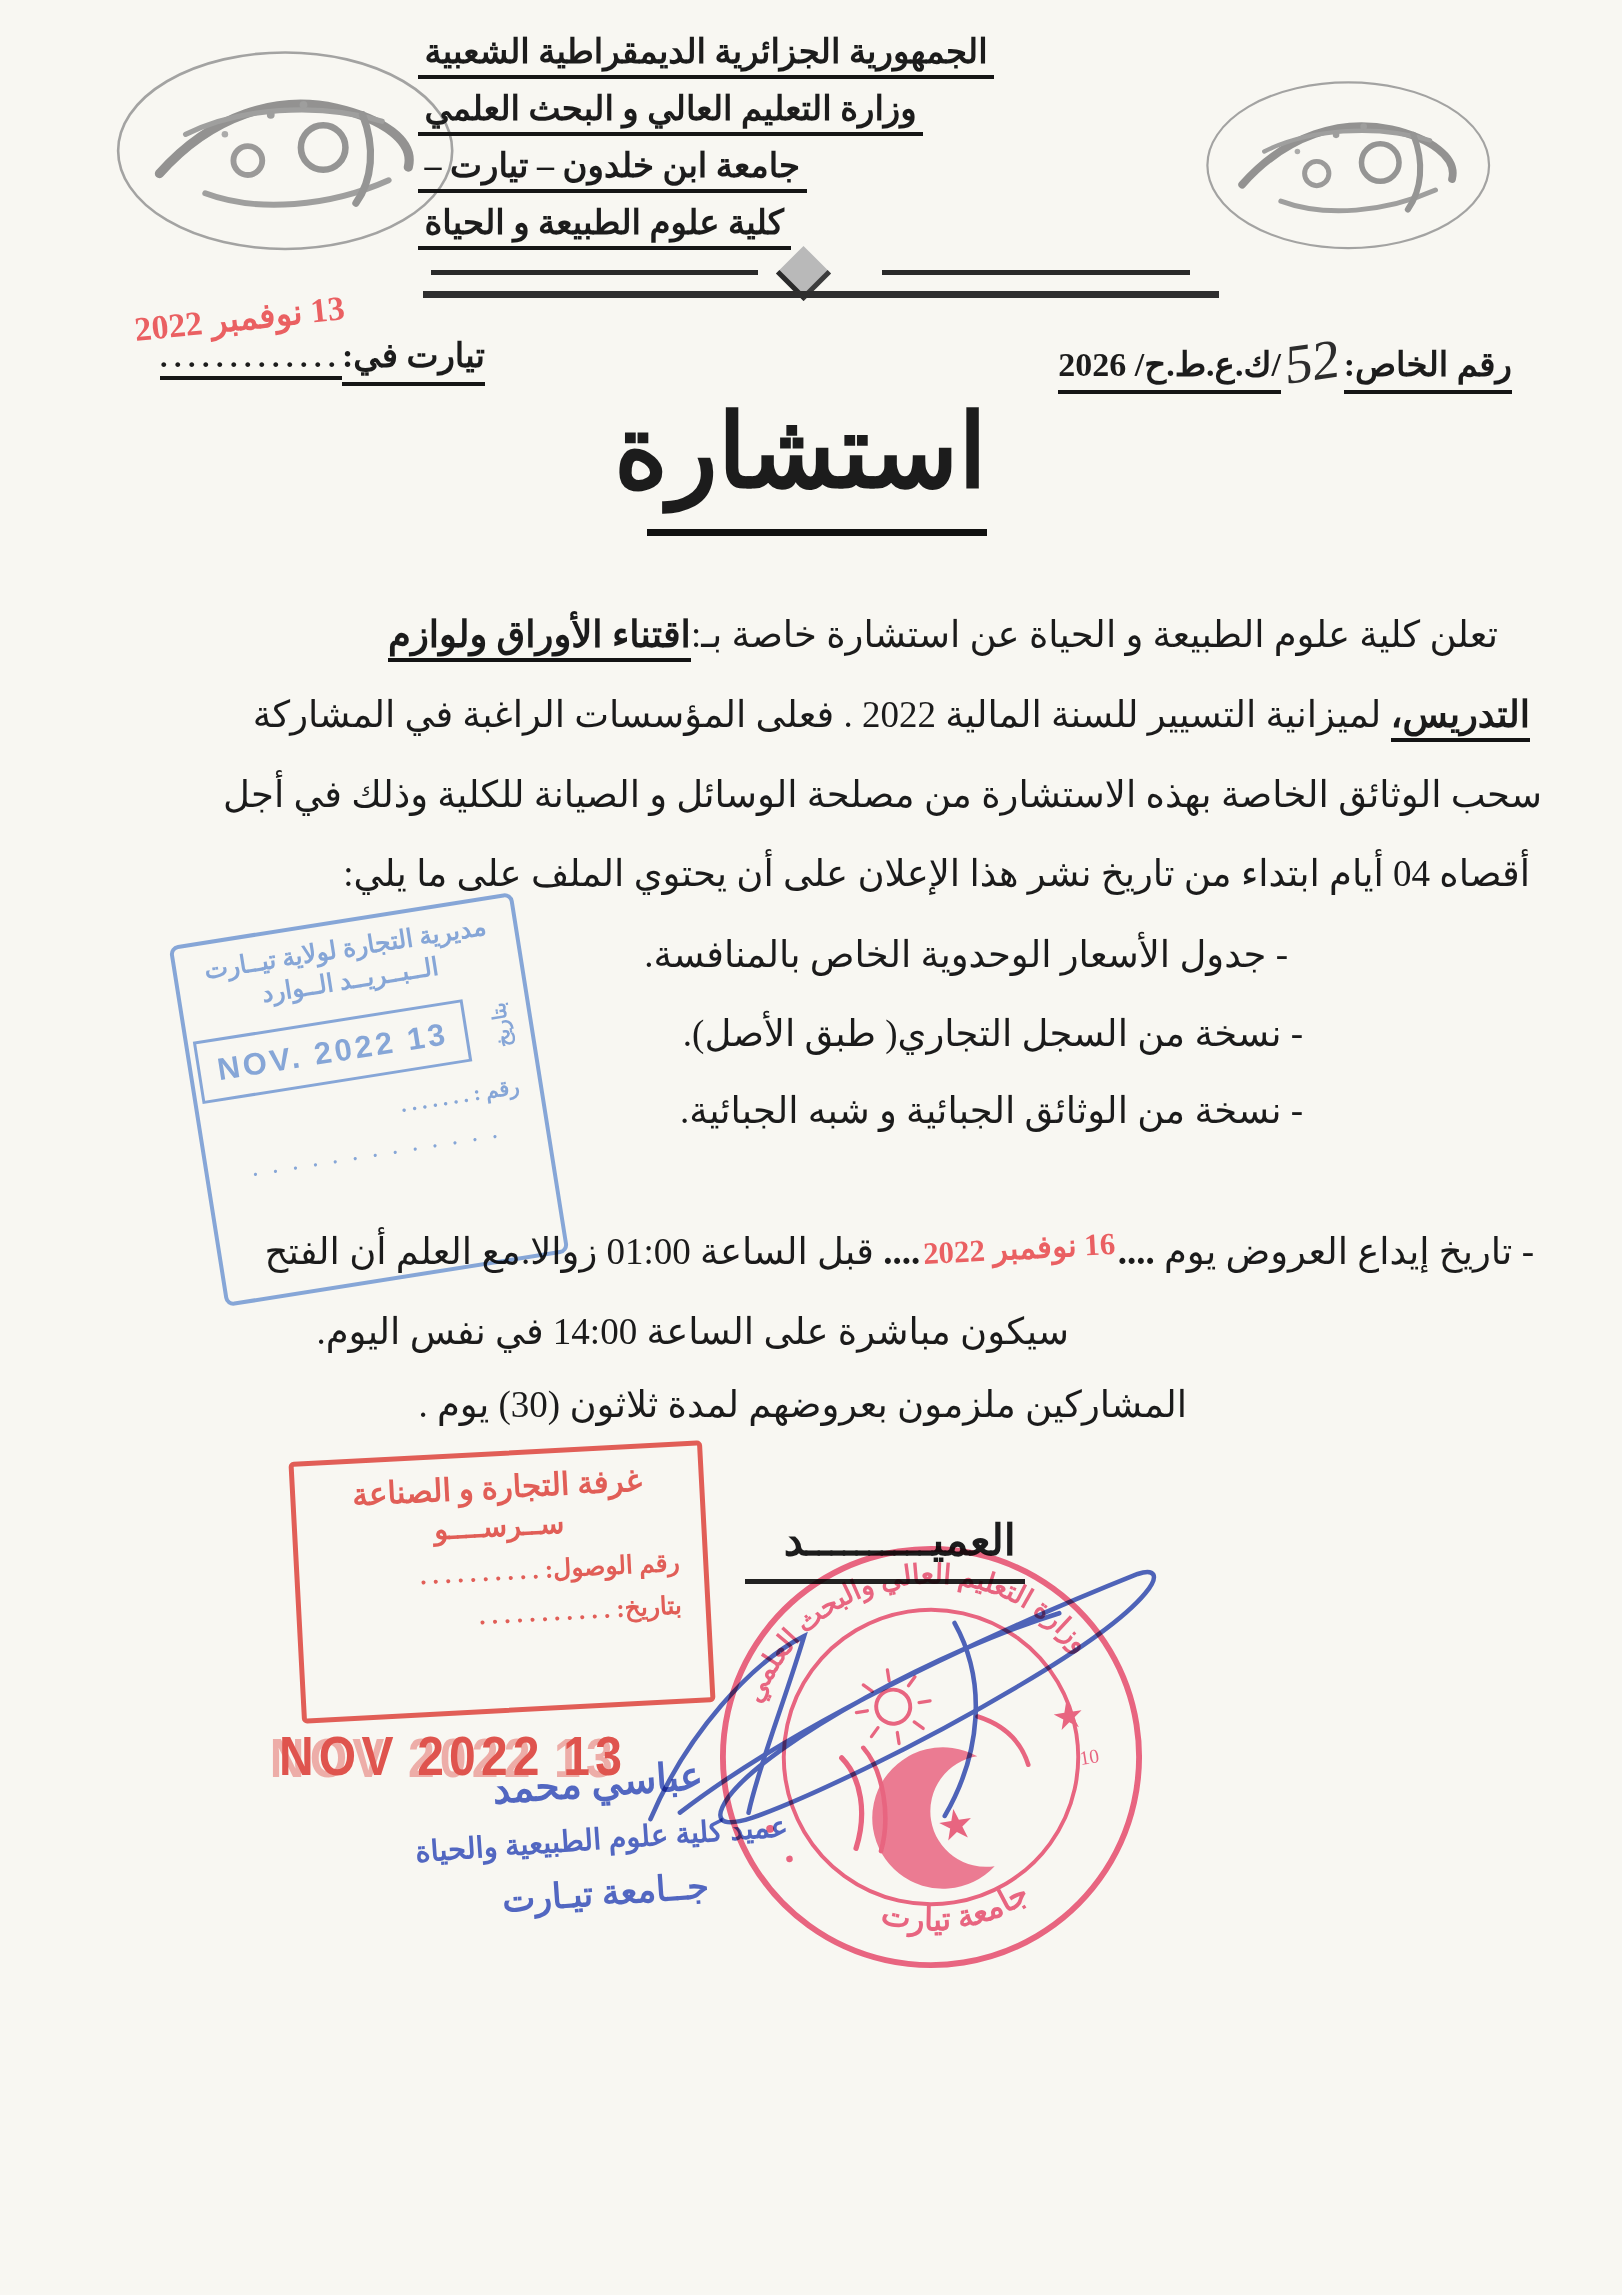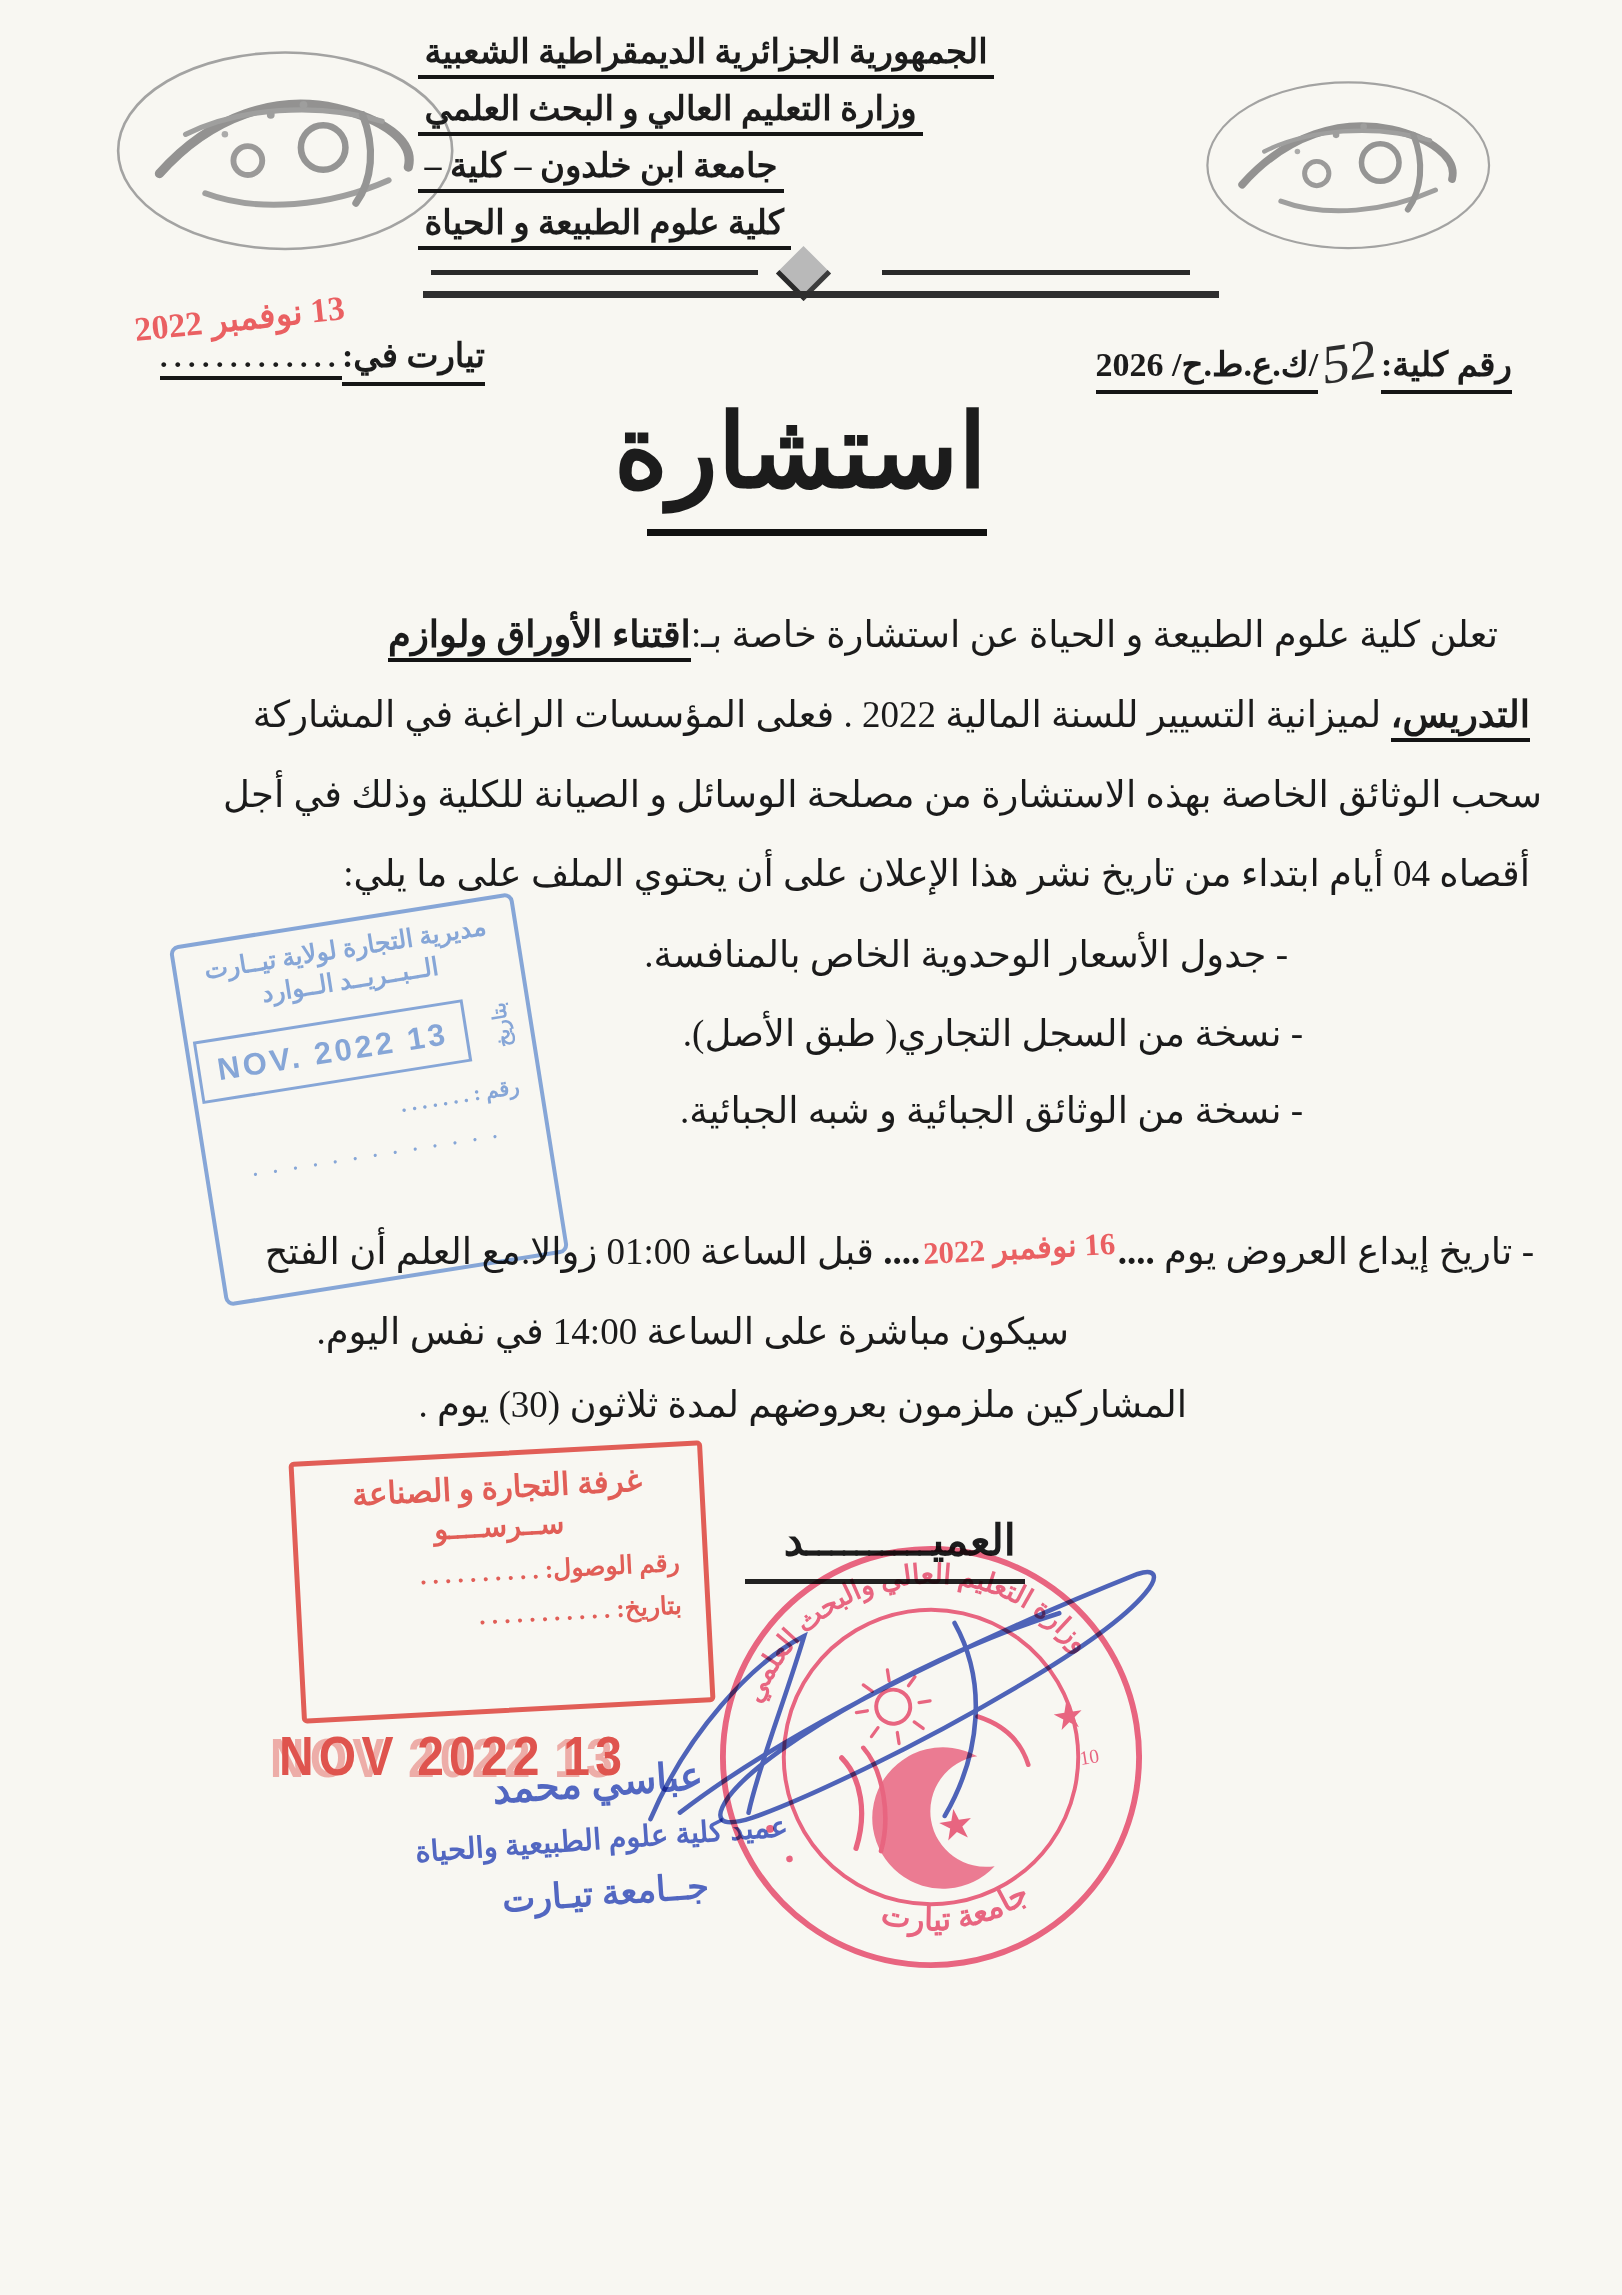--- a/index.html
+++ b/index.html
@@ -174,33 +174,33 @@
     <circle cx="215" cy="190" r="22" fill="none" stroke="#848484" stroke-width="9"></circle>
     <path d="M 390,120 C 410,170 405,220 380,255" fill="none" stroke="#7d7d7d" stroke-width="11" stroke-linecap="round"></path>
     <circle cx="250" cy="120" r="6" fill="#888"></circle>
       <circle cx="300" cy="105" r="6" fill="#888"></circle>
       <circle cx="180" cy="150" r="5" fill="#999"></circle>
   </svg>
 
   <div class="header">
     <div><span class="hline">الجمهورية الجزائرية الديمقراطية الشعبية</span></div>
     <div><span class="hline">وزارة التعليم العالي و البحث العلمي</span></div>
-    <div><span class="hline">جامعة ابن خلدون – كلية –</span></div>
+    <div><span class="hline">جامعة ابن خلدون – تيارت –</span></div>
     <div><span class="hline">كلية علوم الطبيعة و الحياة</span></div>
   </div>
 
   <div class="div-top">
     <span class="seg seg-l"></span>
     <span class="diamond"></span>
     <span class="seg seg-r"></span>
   </div>
   <div class="div-bottom"></div>
 
   <div class="meta-right" dir="rtl">
-    <span class="u">رقم كلية:</span><span class="handnum">52</span><span class="u">/ك.ع.ط.ح/ 2026</span>
+    <span class="u">رقم الخاص:</span><span class="handnum">52</span><span class="u">/ك.ع.ط.ح/ 2026</span>
   </div>
   <div class="meta-left" dir="rtl">
     <span class="u2">تيارت في:</span><span class="dotwrap"><span class="dots">.............</span><span class="red-date">13 نوفمبر 2022</span></span>
   </div>
 
   <div class="title">استشارة</div>
 
   <div class="bline" dir="rtl" style="top:612px;right:124px;">
     <span>تعلن كلية علوم الطبيعة و الحياة عن استشارة خاصة بـ:</span><span class="bu">اقتناء الأوراق ولوازم</span>
   </div>

